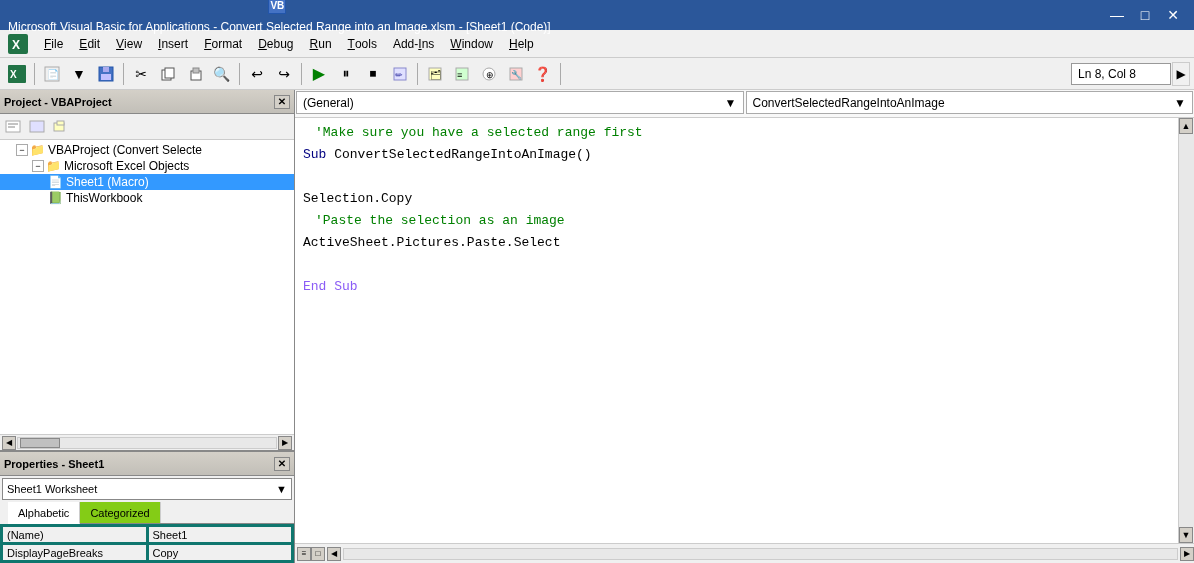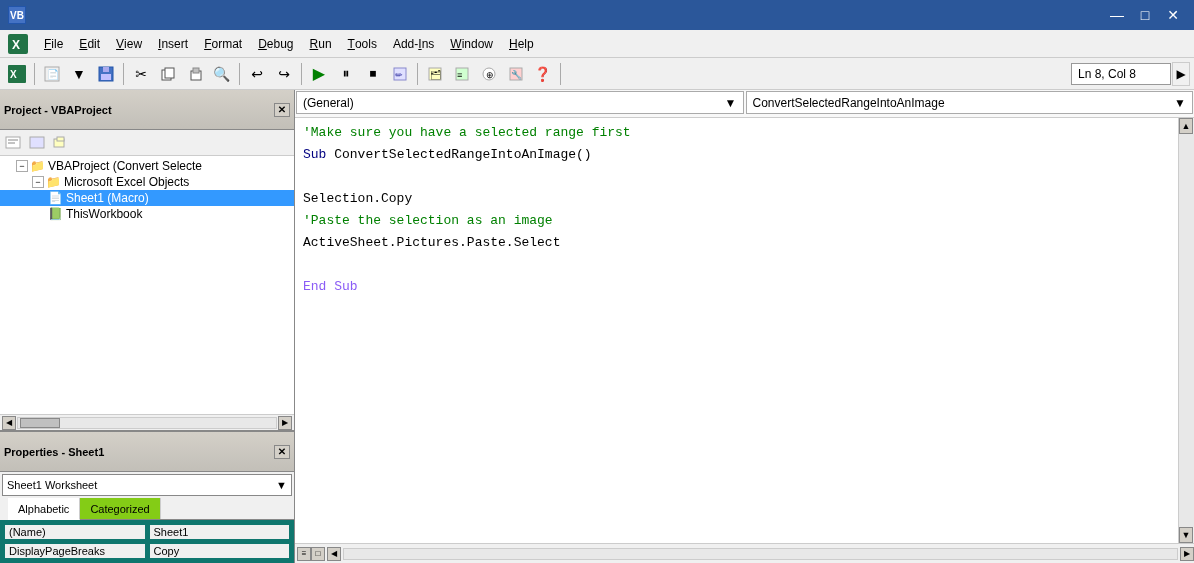--- a/index.html
+++ b/index.html
@@ -133,21 +133,21 @@
       background: #f0f0f0;
       border-right: 1px solid #888;
       display: flex;
       flex-direction: column;
       flex-shrink: 0;
     }
 
     
     .panel-header {
       background: linear-gradient(to bottom, #d4d0c8, #c2bfb8);
-      height: 40px;
+      height: 24px;
       display: flex;
       align-items: center;
       justify-content: space-between;
       padding: 0 4px;
       border-bottom: 1px solid #888;
       font-size: 11px;
       font-weight: bold;
     }
     .panel-close {
       width: 16px;
@@ -272,21 +272,21 @@
       margin: 2px;
       font-size: 11px;
       cursor: pointer;
     }
     .props-table {
       width: 100%;
       font-size: 11px;
       border-collapse: collapse;
     }
     .props-table td {
-      border: 5px solid #0f766e;
+      border: 3px solid #0f766e;
       padding: 1px 4px;
       height: 18px;
     }
     .props-table td:first-child {
       background: #f0f0f0;
       width: 50%;
     }
 
     
     .code-area {
@@ -321,21 +321,21 @@
       background: white;
       padding: 4px 8px;
       font-family: 'Courier New', monospace;
       font-size: 13px;
       line-height: 22px;
       overflow: auto;
       position: relative;
     }
 
     .code-line { white-space: pre; }
-    .code-green { color: #008000; }
+    .code-green { color: #008000; margin-left: 12px; }
     .code-plain { color: #000000; }
 
     .code-scrollbar-v {
       width: 16px;
       background: #f0f0f0;
       border-left: 1px solid #ccc;
       display: flex;
       flex-direction: column;
     }
     .scroll-v-btn {
@@ -410,20 +410,21 @@
       font-weight: bold;
       margin-right: 4px;
     }
   </style>
 </head>
 <body>
 
 <div class="title-bar">
   <div class="title-bar-left">
     <div class="app-icon">VB</div>
+    <span>Microsoft Visual Basic for Applications - Convert Selected Range into an Image.xlsm - [Sheet1 (Code)]</span>
   </div>
   <div class="title-bar-controls">
     <button class="title-btn">—</button>
     <button class="title-btn">□</button>
     <button class="title-btn close">✕</button>
   </div>
 </div>
 
 <div class="menu-bar">
   <div class="menu-icon">

